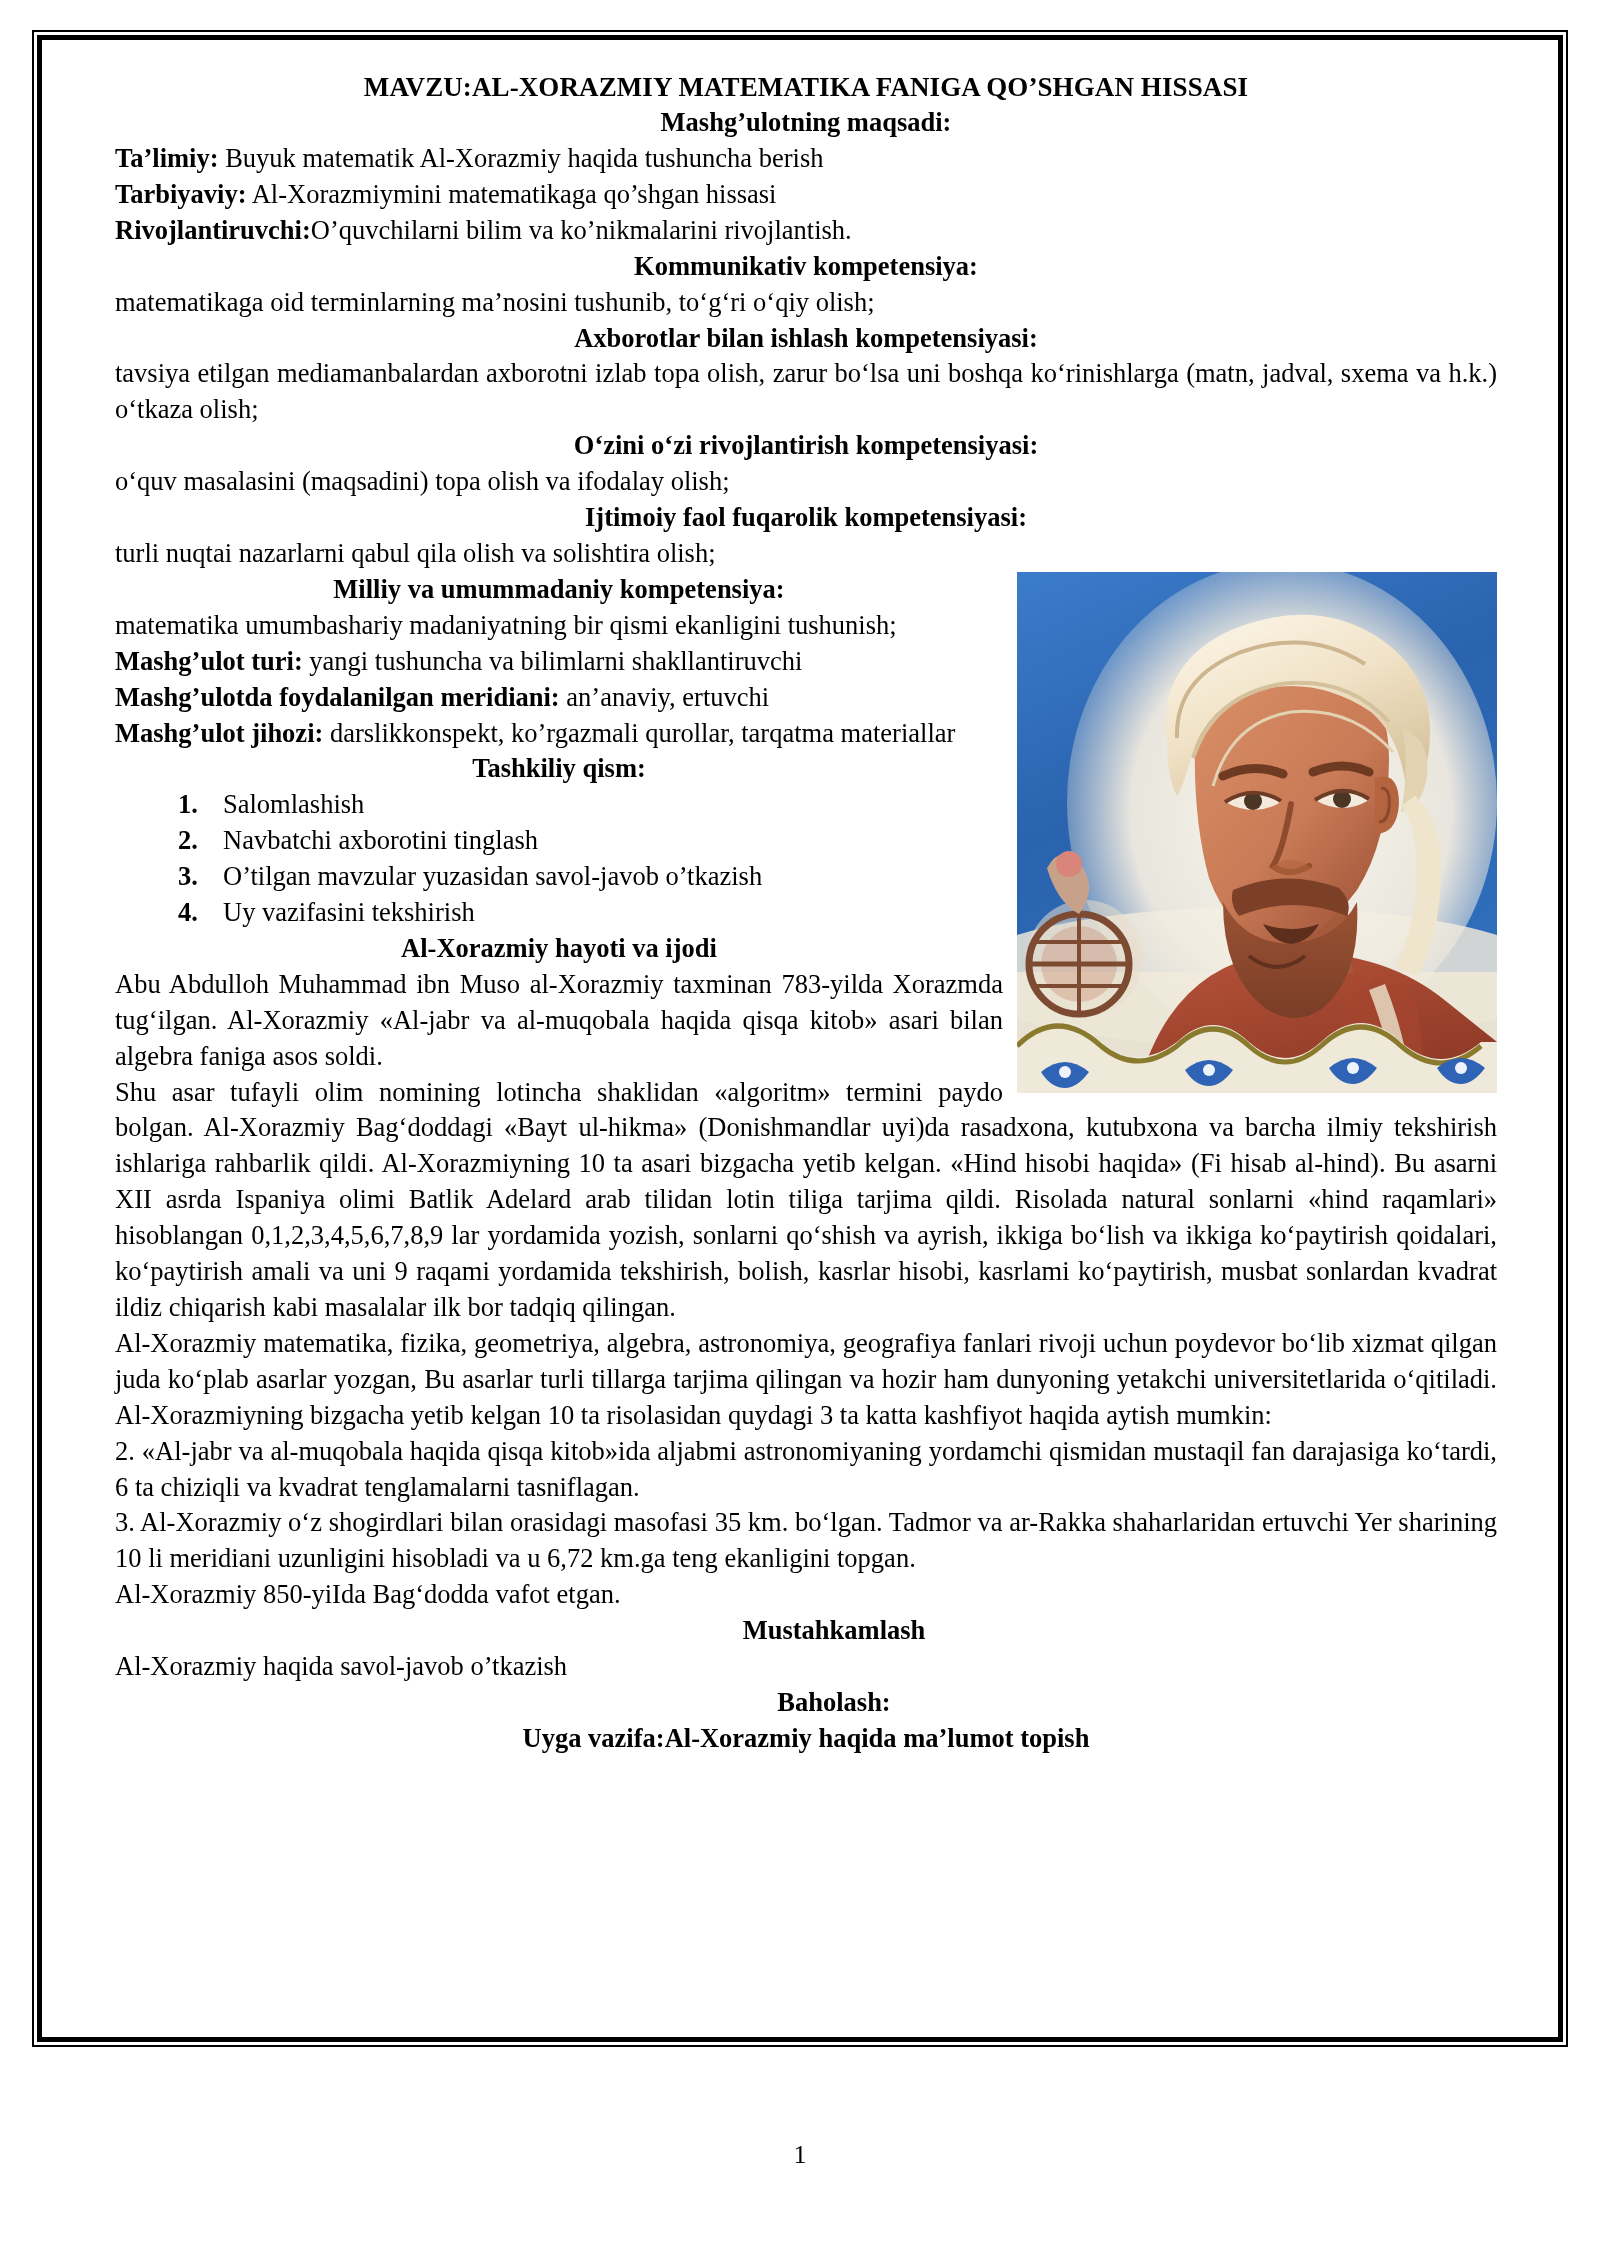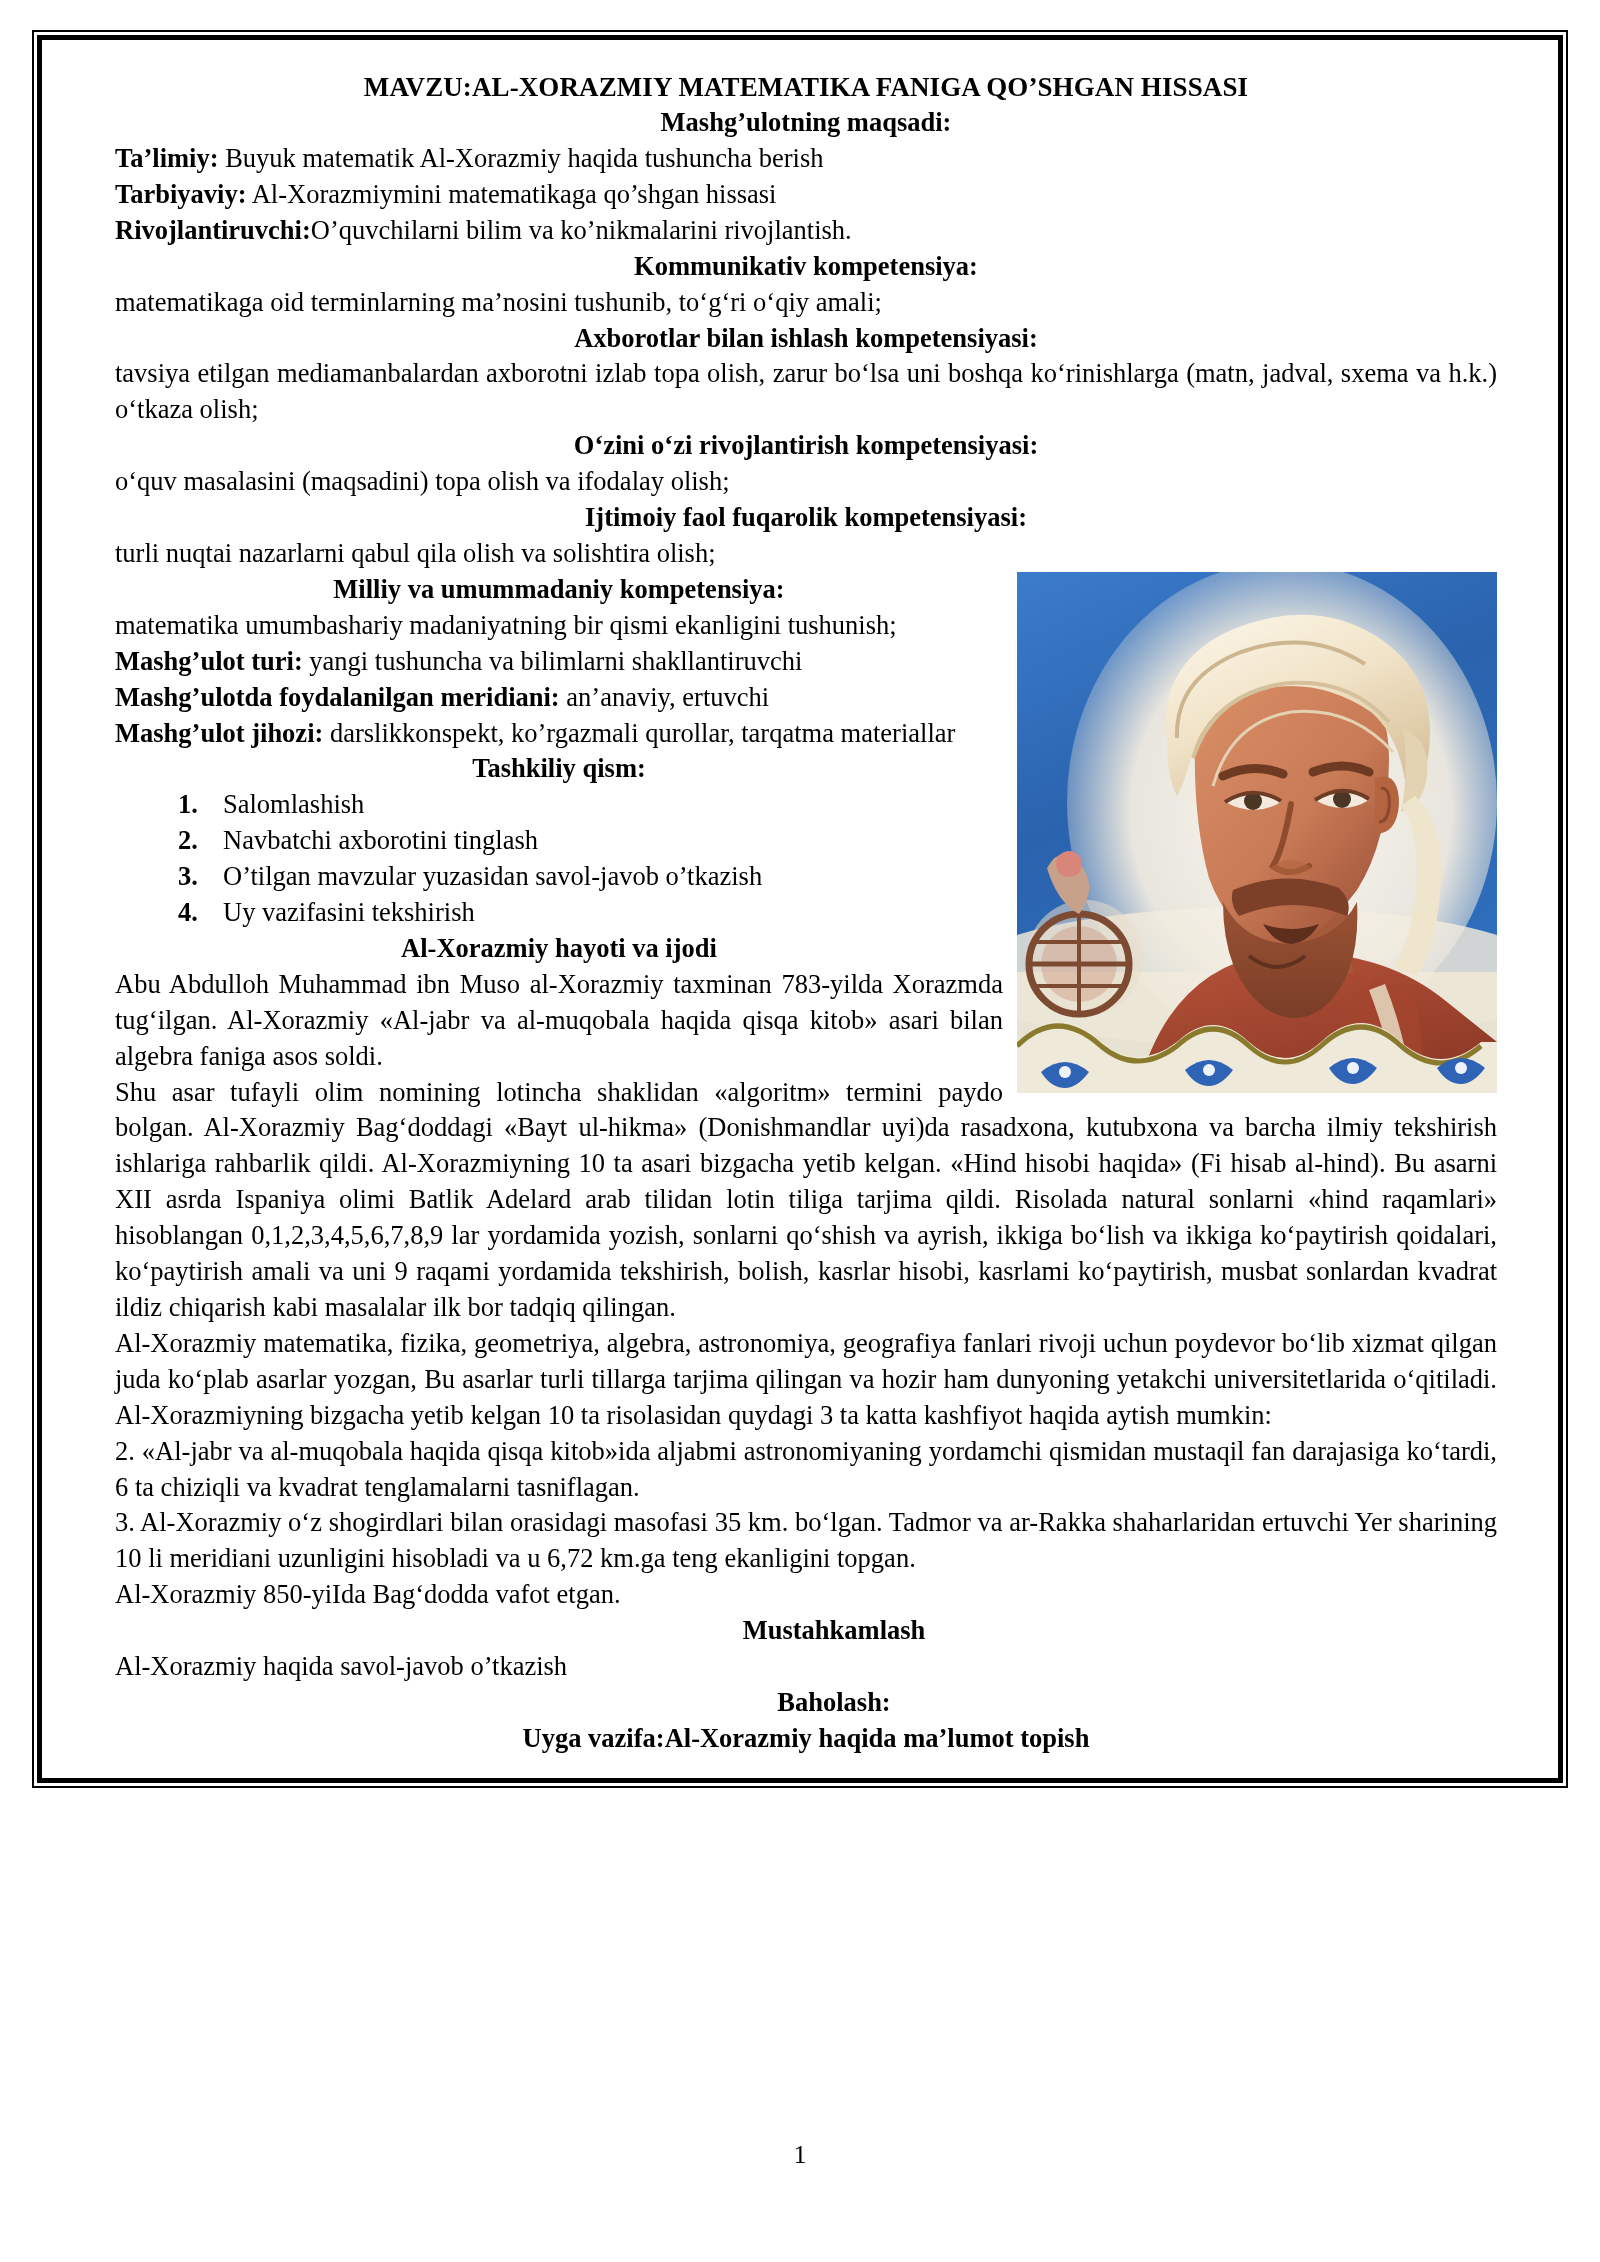--- a/index.html
+++ b/index.html
@@ -16,21 +16,21 @@
     position: relative;
     overflow: hidden;
   }
 
   
   .page-frame {
     position: absolute;
     left: 32px;
     top: 30px;
     width: 1536px;
-    height: 1758px;
+    height: 2017px;
     border: 2px solid #000;
     padding: 3px;
   }
   .page-frame-inner {
     width: 100%;
     height: 100%;
     border: 5px solid #000;
     position: relative;
   }
 
@@ -120,21 +120,21 @@
 
     <p class="line b">Mashg’ulotning maqsadi:</p>
 
     <p class="line"><b>Ta’limiy:</b><span> Buyuk matematik Al-Xorazmiy haqida tushuncha berish</span></p>
 
     <p class="line"><b>Tarbiyaviy:</b><span> Al-Xorazmiymini matematikaga qo’shgan hissasi</span></p>
 
     <p class="line"><b>Rivojlantiruvchi:</b><span>O’quvchilarni bilim va ko’nikmalarini rivojlantish.</span></p>
 
     <p class="line b">Kommunikativ kompetensiya:</p>
-    <p class="line">matematikaga oid terminlarning ma’nosini tushunib, to‘g‘ri o‘qiy amali;</p>
+    <p class="line">matematikaga oid terminlarning ma’nosini tushunib, to‘g‘ri o‘qiy olish;</p>
 
     <p class="line b">Axborotlar bilan ishlash kompetensiyasi:</p>
     <p class="just">tavsiya etilgan mediamanbalardan axborotni izlab topa olish, zarur bo‘lsa uni boshqa ko‘rinishlarga (matn, jadval, sxema va h.k.) o‘tkaza olish;</p>
 
     <p class="line b">O‘zini o‘zi rivojlantirish kompetensiyasi:</p>
     <p class="line">o‘quv masalasini (maqsadini) topa olish va ifodalay olish;</p>
 
     <p class="line b">Ijtimoiy faol fuqarolik kompetensiyasi:</p>
     <p class="line">turli nuqtai nazarlarni qabul qila olish va solishtira olish;</p>
 

